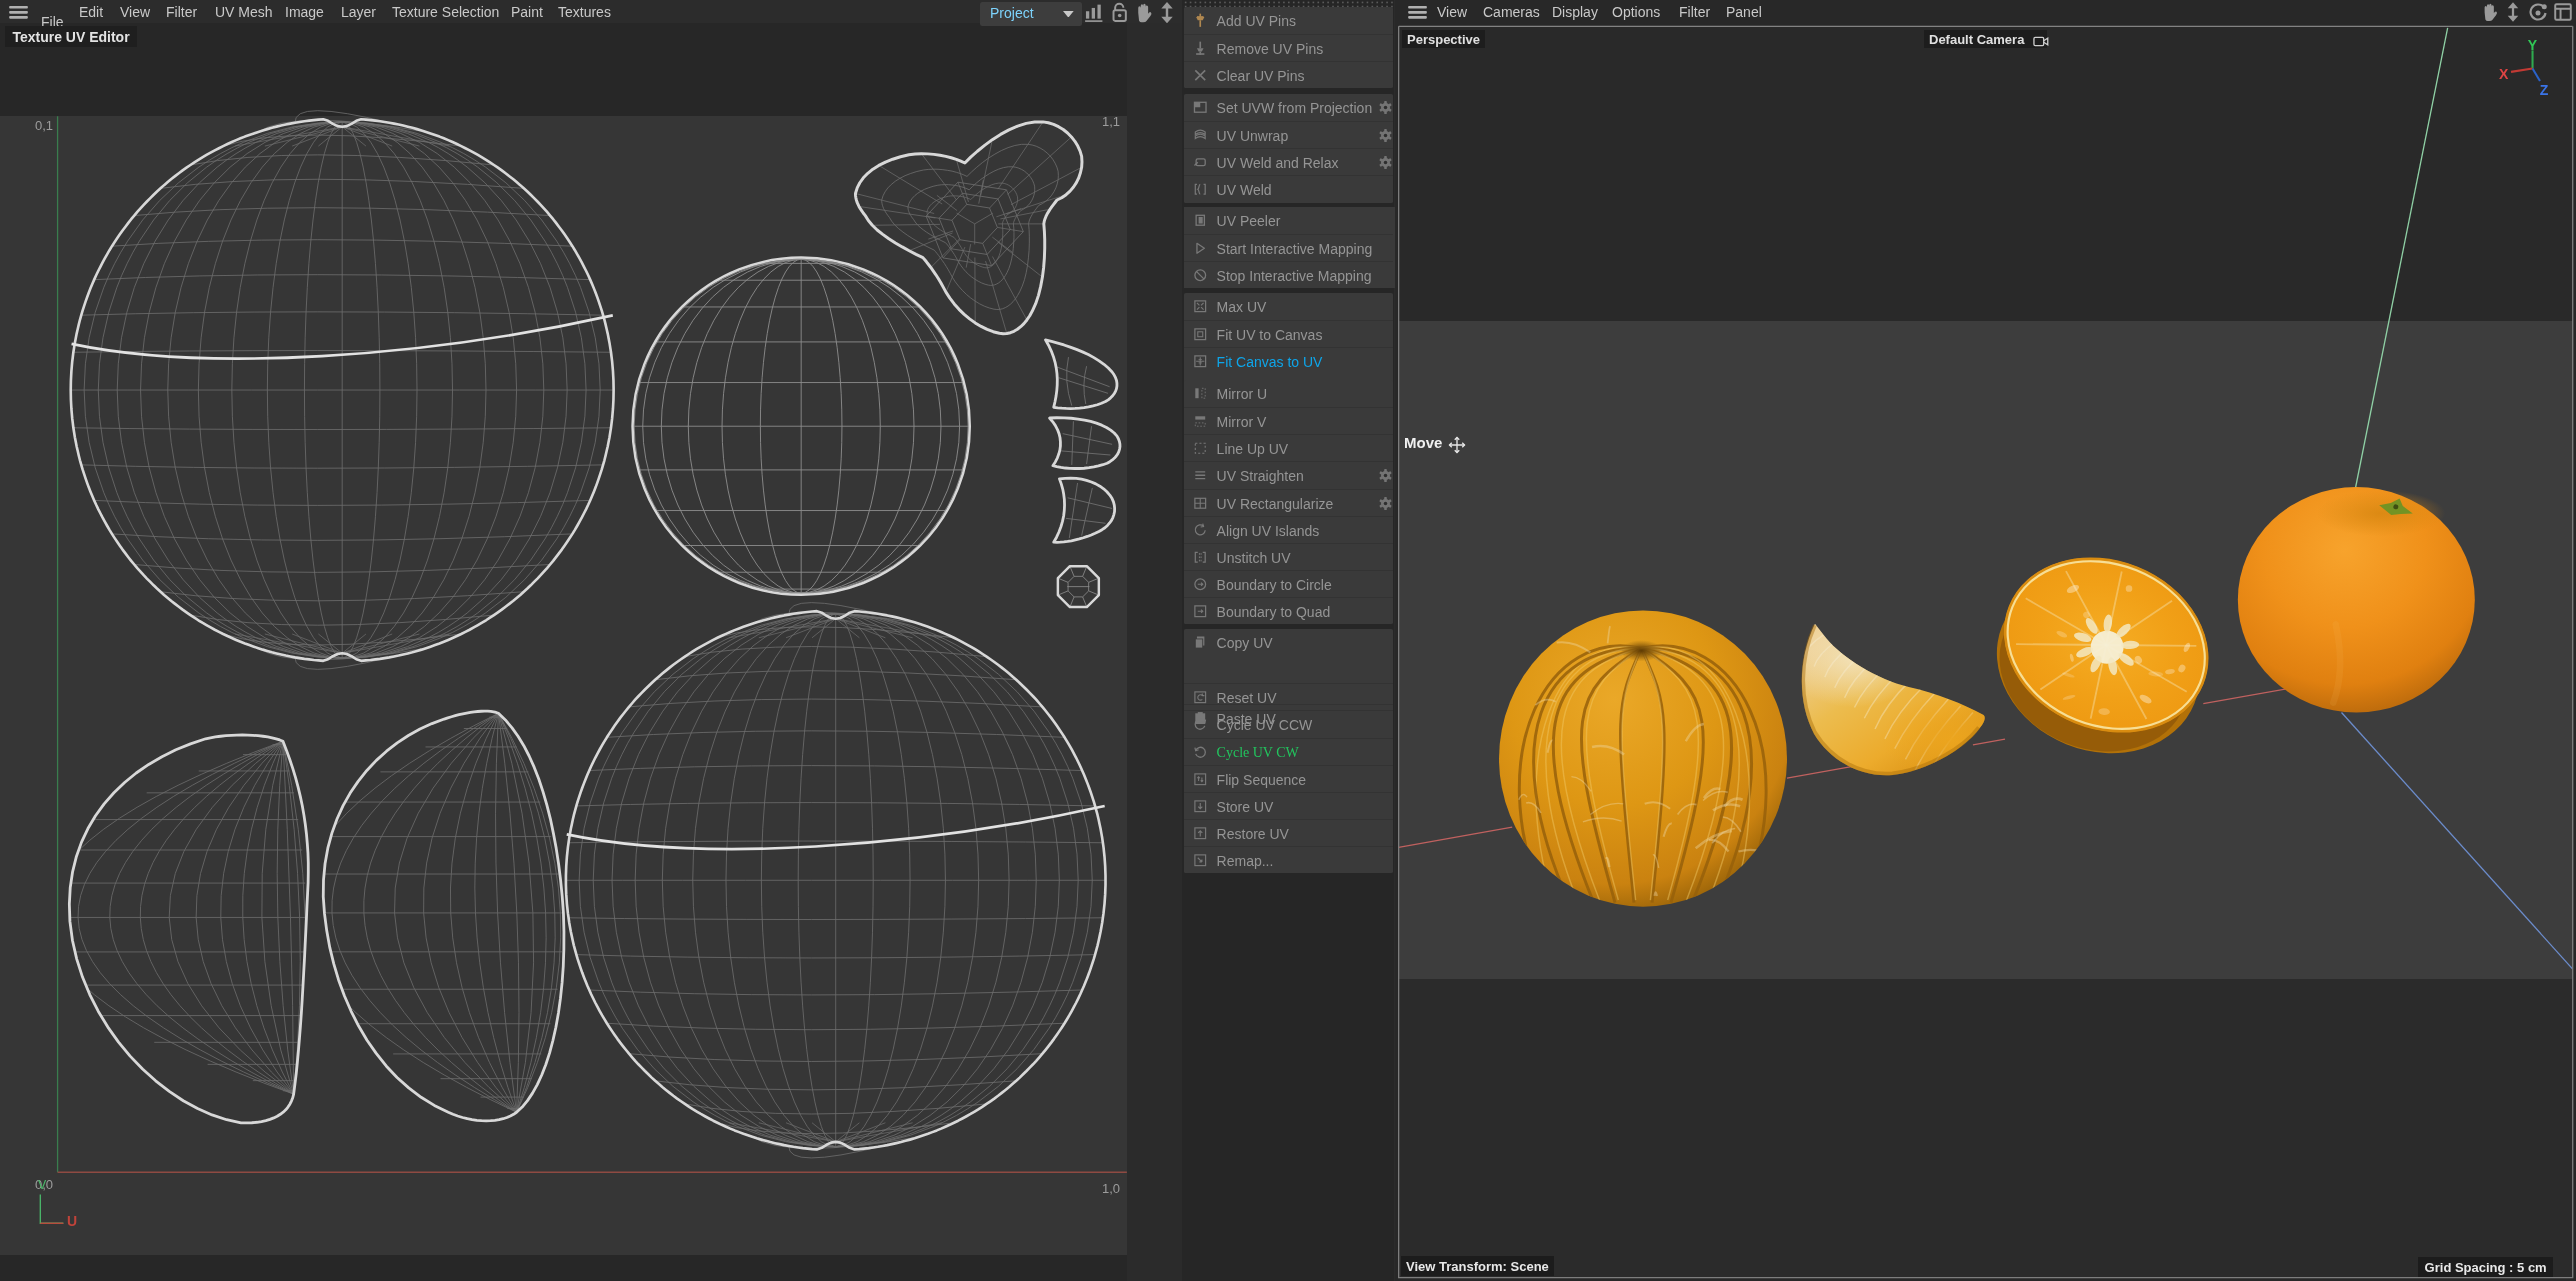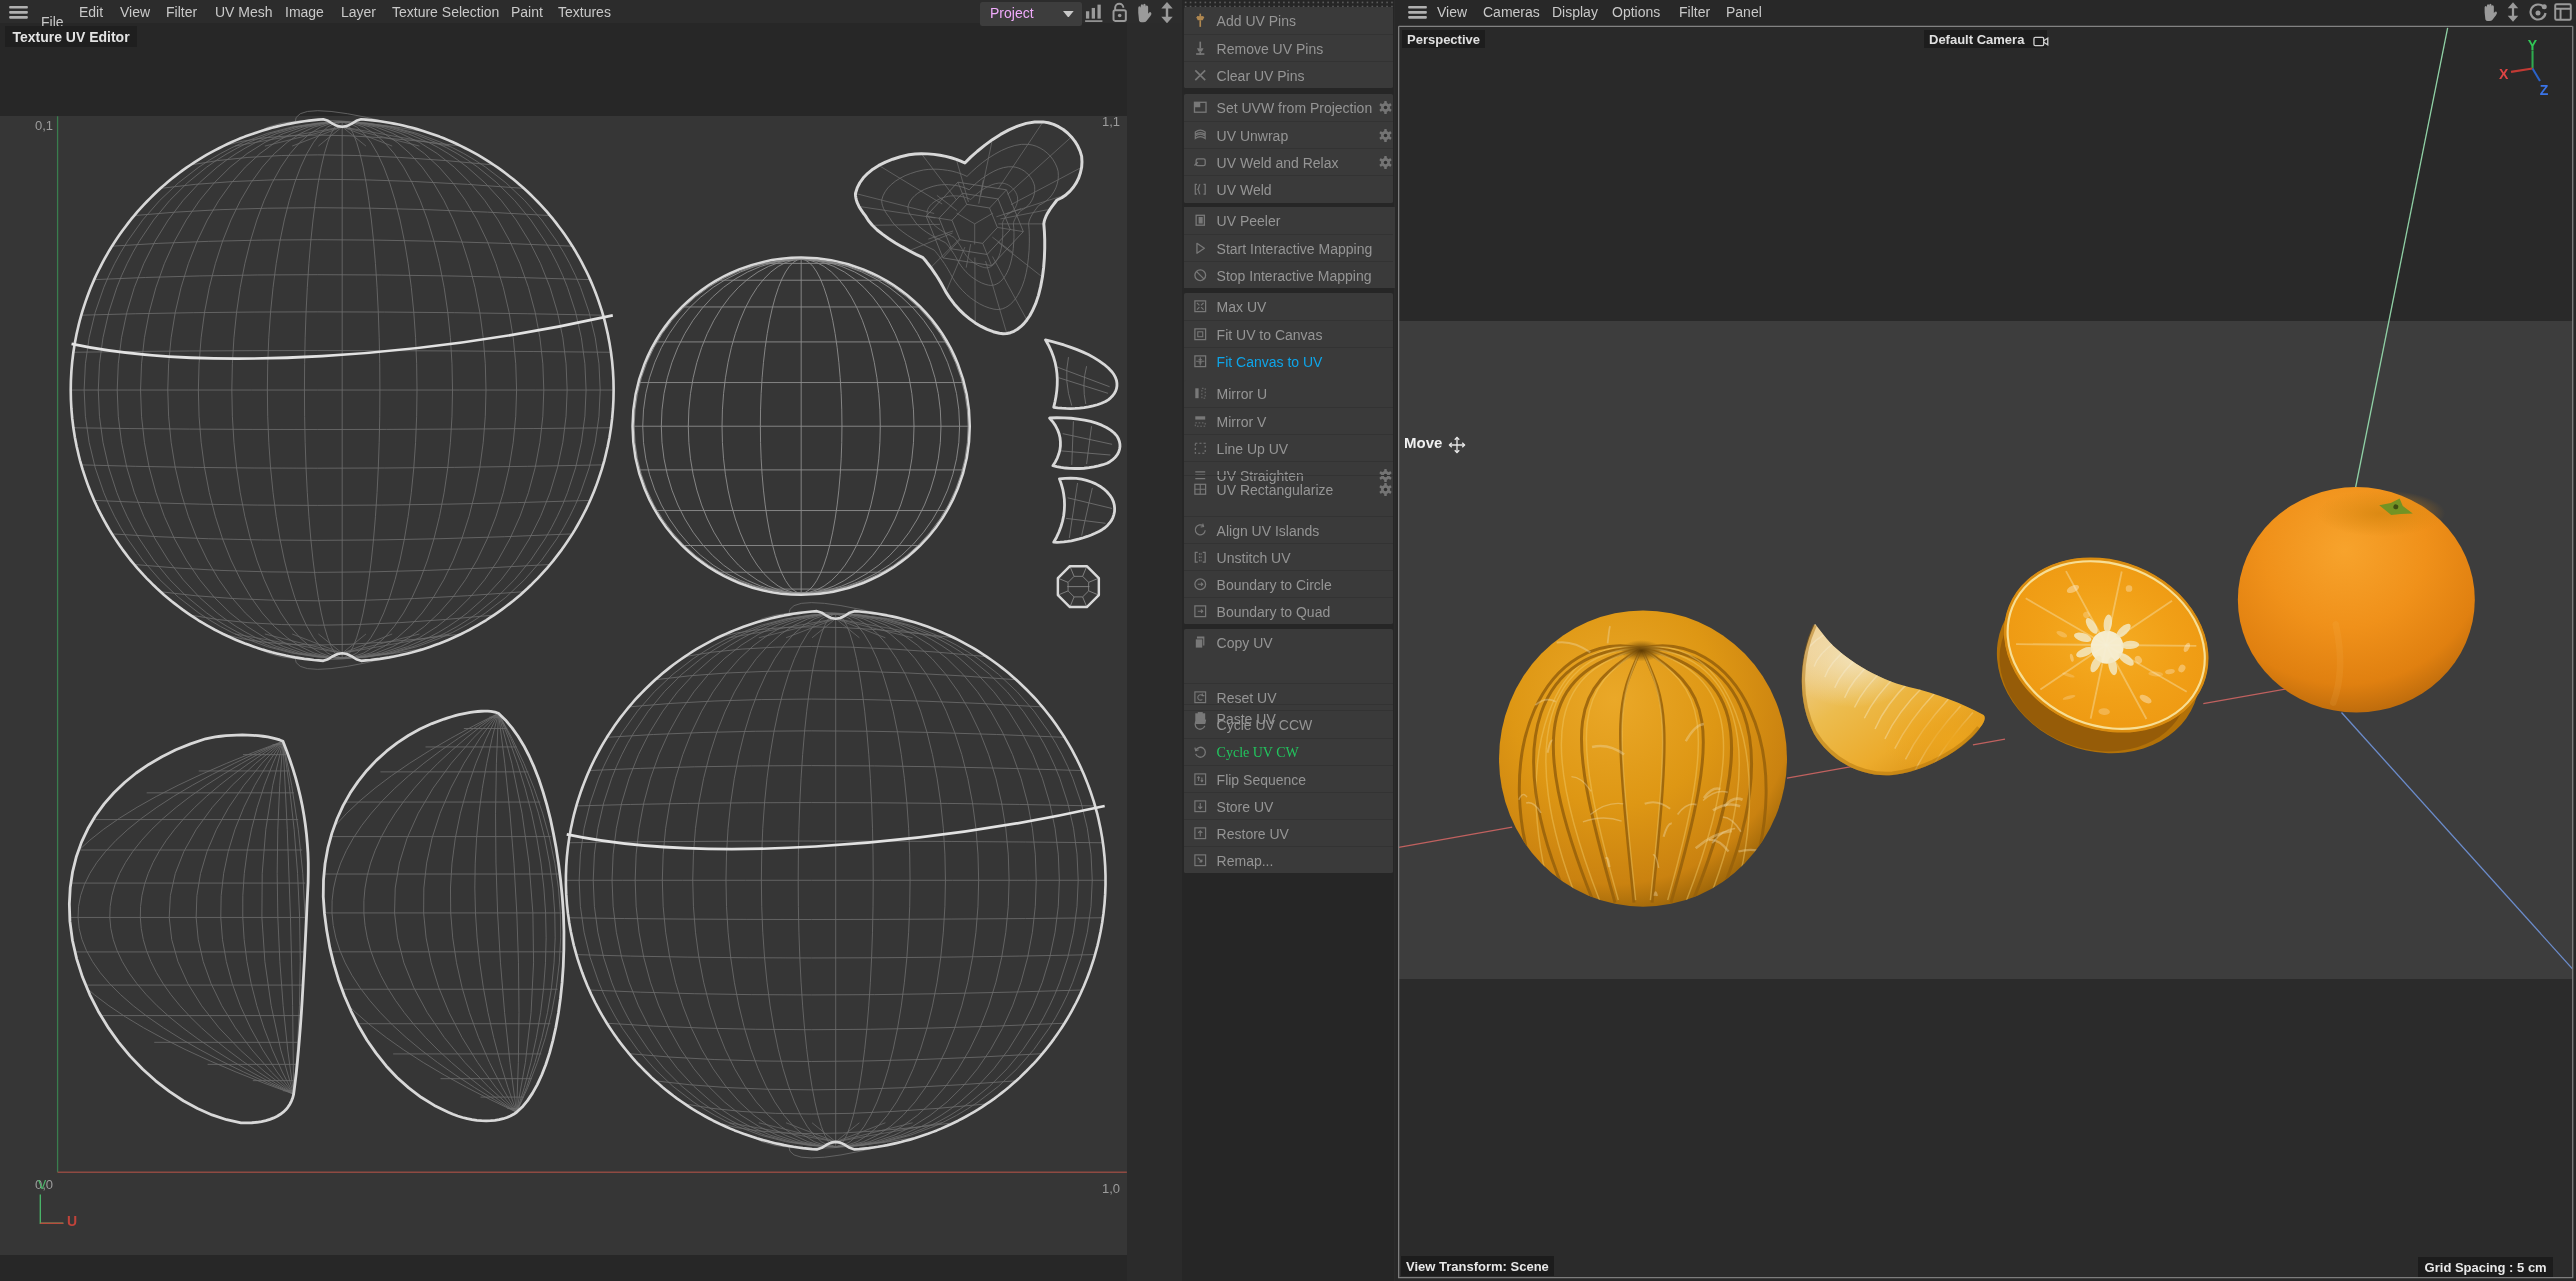--- a/index.html
+++ b/index.html
@@ -20,21 +20,21 @@
     <div style="position:absolute;left:79px;top:4.1px;font-size:14px;line-height:16.5px;color:#c9c9c9;">Edit</div>
     <div style="position:absolute;left:120px;top:4.1px;font-size:14px;line-height:16.5px;color:#c9c9c9;">View</div>
     <div style="position:absolute;left:166px;top:4.1px;font-size:14px;line-height:16.5px;color:#c9c9c9;">Filter</div>
     <div style="position:absolute;left:215px;top:4.1px;font-size:14px;line-height:16.5px;color:#c9c9c9;">UV Mesh</div>
     <div style="position:absolute;left:285px;top:4.1px;font-size:14px;line-height:16.5px;color:#c9c9c9;">Image</div>
     <div style="position:absolute;left:341px;top:4.1px;font-size:14px;line-height:16.5px;color:#c9c9c9;">Layer</div>
     <div style="position:absolute;left:392px;top:4.1px;font-size:14px;line-height:16.5px;color:#c9c9c9;">Texture Selection</div>
     <div style="position:absolute;left:511px;top:4.1px;font-size:14px;line-height:16.5px;color:#c9c9c9;">Paint</div>
     <div style="position:absolute;left:558px;top:4.1px;font-size:14px;line-height:16.5px;color:#c9c9c9;">Textures</div>
   <div class="abs" style="left:980px;top:1.6px;width:102px;height:24px;background:#3d3d3d;border-radius:2.5px;">
-    <div class="abs" style="left:10px;top:3.3px;font-size:14px;color:#f0abfc;">Project</div>
+    <div class="abs" style="left:10px;top:3.3px;font-size:14px;color:#7dd3fc;">Project</div>
     <svg width="10.7" height="6.6" viewBox="0 0 13 8" style="position:absolute;left:83px;top:9px">
         <path d="M0 0 L13 0 L6.5 8 Z" fill="#c9c9c9"></path>
       </svg>
   </div>
   <svg width="20" height="21.4" viewBox="0 0 24 26" style="position:absolute;left:1085px;top:2.5px">
       <g fill="#9a9a9a">
         <rect x="1" y="10" width="4" height="9"></rect>
         <rect x="8" y="6" width="4" height="13"></rect>
         <rect x="15" y="2" width="4" height="17"></rect>
         <rect x="0" y="21" width="21" height="2"></rect>
@@ -609,21 +609,21 @@
               <rect x="7.4" y="1.2" width="3.2" height="3.6" rx="1" transform="rotate(0 9 9)"></rect>
               <rect x="7.4" y="1.2" width="3.2" height="3.6" rx="1" transform="rotate(60 9 9)"></rect>
               <rect x="7.4" y="1.2" width="3.2" height="3.6" rx="1" transform="rotate(120 9 9)"></rect>
               <rect x="7.4" y="1.2" width="3.2" height="3.6" rx="1" transform="rotate(180 9 9)"></rect>
               <rect x="7.4" y="1.2" width="3.2" height="3.6" rx="1" transform="rotate(240 9 9)"></rect>
               <rect x="7.4" y="1.2" width="3.2" height="3.6" rx="1" transform="rotate(300 9 9)"></rect>
             </g>
             <circle cx="9" cy="9" r="2.1" fill="#2e2e2e"></circle>
           </svg></div>
       </div>
-      <div style="position:absolute;left:0;top:95px;width:209px;height:27px;border-top:0.8px solid #333333;box-sizing:border-box;">
+      <div style="position:absolute;left:0;top:109px;width:209px;height:27px;border-top:0.8px solid #333333;box-sizing:border-box;">
         <div style="position:absolute;left:8.2px;top:5px;width:16.5px;height:16.5px;"><svg width="16.5" height="16.5" viewBox="0 0 20 20">
             <rect x="3.5" y="4" width="13" height="12" fill="none" stroke="#787878" stroke-width="1.5"></rect>
             <path d="M10 4 L10 16 M3.5 10 L16.5 10" stroke="#787878" stroke-width="1.3"></path>
           </svg></div>
         <div style="position:absolute;left:33px;top:5.8px;font-size:14px;line-height:16.5px;color:#959595;white-space:nowrap;">UV Rectangularize</div>
         <div style="position:absolute;left:194px;top:5.8px;"><svg width="15" height="15" viewBox="0 0 18 18">
             <g fill="#747474">
               <circle cx="9" cy="9" r="5.4"></circle>
               <rect x="7.4" y="1.2" width="3.2" height="3.6" rx="1" transform="rotate(0 9 9)"></rect>
               <rect x="7.4" y="1.2" width="3.2" height="3.6" rx="1" transform="rotate(60 9 9)"></rect>

